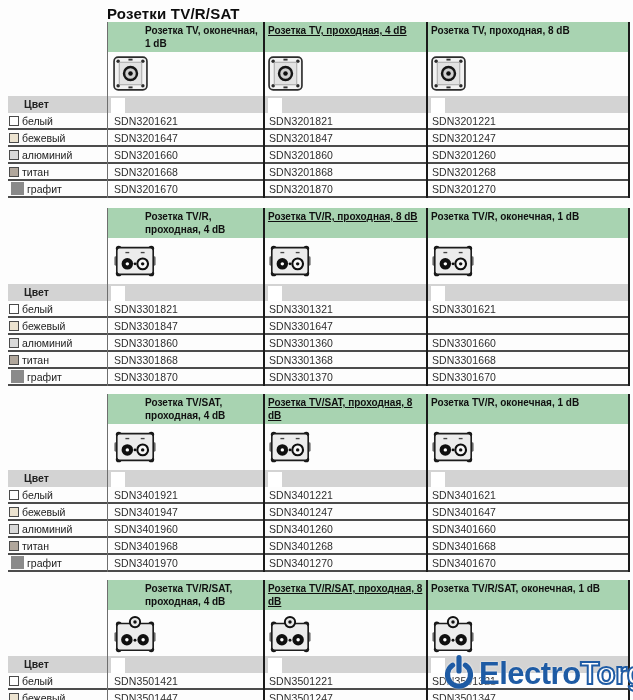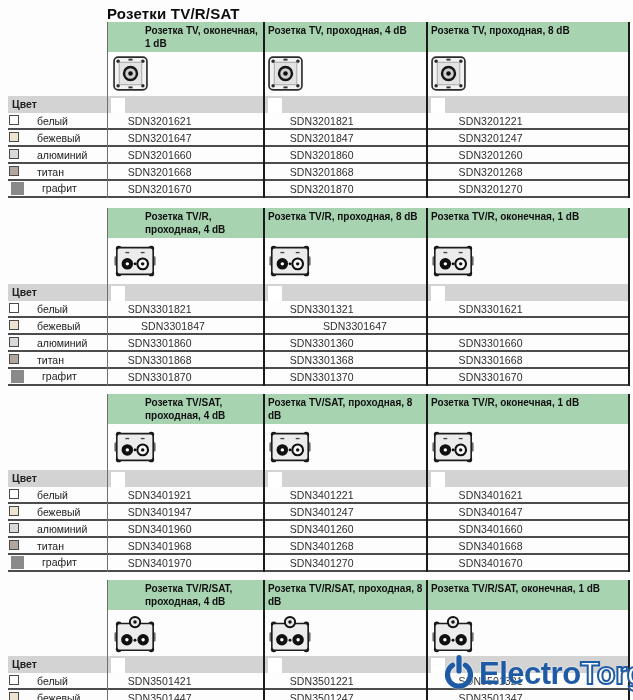--- a/index.html
+++ b/index.html
@@ -24,51 +24,51 @@
   .vline.l1 { left:255px; }
   .vline.l2 { left:418px; }
   .vline.l3 { left:620px; }
 
   .header-row { display:flex; margin-left:100px; }
   .hcell {
     background:#a8d3b1; color:#101010; font-weight:bold;
     font-size:10px; line-height:13px; padding:2px 3px 2px 5px;
   }
   .hcell.c1 { width:155px;padding-left:37px; }
-  .hcell.c2 { width:163px; }
+  .hcell.c2 { width:163px;text-decoration:underline; }
   .hcell.c3 { width:204px; }
 
   .image-row { display:flex; margin-left:100px; height:46px; }
   .image-row.short { height:44px; }
   .icell { padding:3px 0 0 4px; }
   .icell.c1 { width:155px; }
   .icell.c2 { width:163px; }
   .icell.c3 { width:204px; }
 
   .color-band {
     position:relative; height:17px; background:#d3d3d3; width:622px;
   }
   .color-band .band-label {
-    font-size:10.5px; font-weight:bold; color:#222; line-height:17px; padding-left:4px;
+    font-size:10.5px; font-weight:bold; color:#222; line-height:17px; padding-left:16px;
   }
   .band-sq {
     position:absolute; top:2px; width:14px; height:15px; background:#ffffff;
   }
   .band-sq.p1 { left:103px; }
   .band-sq.p2 { left:260px; }
   .band-sq.p3 { left:423px; }
 
   .code-row { display:flex; height:17px; border-bottom:2px solid #4c4c4c; align-items:center; }
   .code-row .lbl {
-    width:100px; display:flex; gap:18px; padding-left:1px;
+    width:100px; display:flex; align-items:center; gap:3px; padding-left:1px;
     font-size:10.5px; color:#1c1c1c;
   }
   .swatch { width:10px; height:10px; border:1.5px solid #4a4a4a; flex:0 0 auto; }
   .swatch.filled { border:none; width:13px; height:13px; margin-left:2px; }
-  .code { font-size:10.5px; color:#2e2e2e; padding-left:6px; letter-spacing:.1px;margin-left:27px; }
+  .code { font-size:10.5px; color:#2e2e2e; padding-left:6px; letter-spacing:.1px; }
   .code.c1 { width:155px; }
   .code.c2 { width:163px; }
   .code.c3 { width:204px; }
 
   
   .logo {
     position:absolute; left:440px; top:651px; display:flex; align-items:center;
     z-index:9; white-space:nowrap;
   }
   .logo svg { flex:0 0 auto; margin-right:1px; filter:drop-shadow(0 0 1px #ffffff); }

